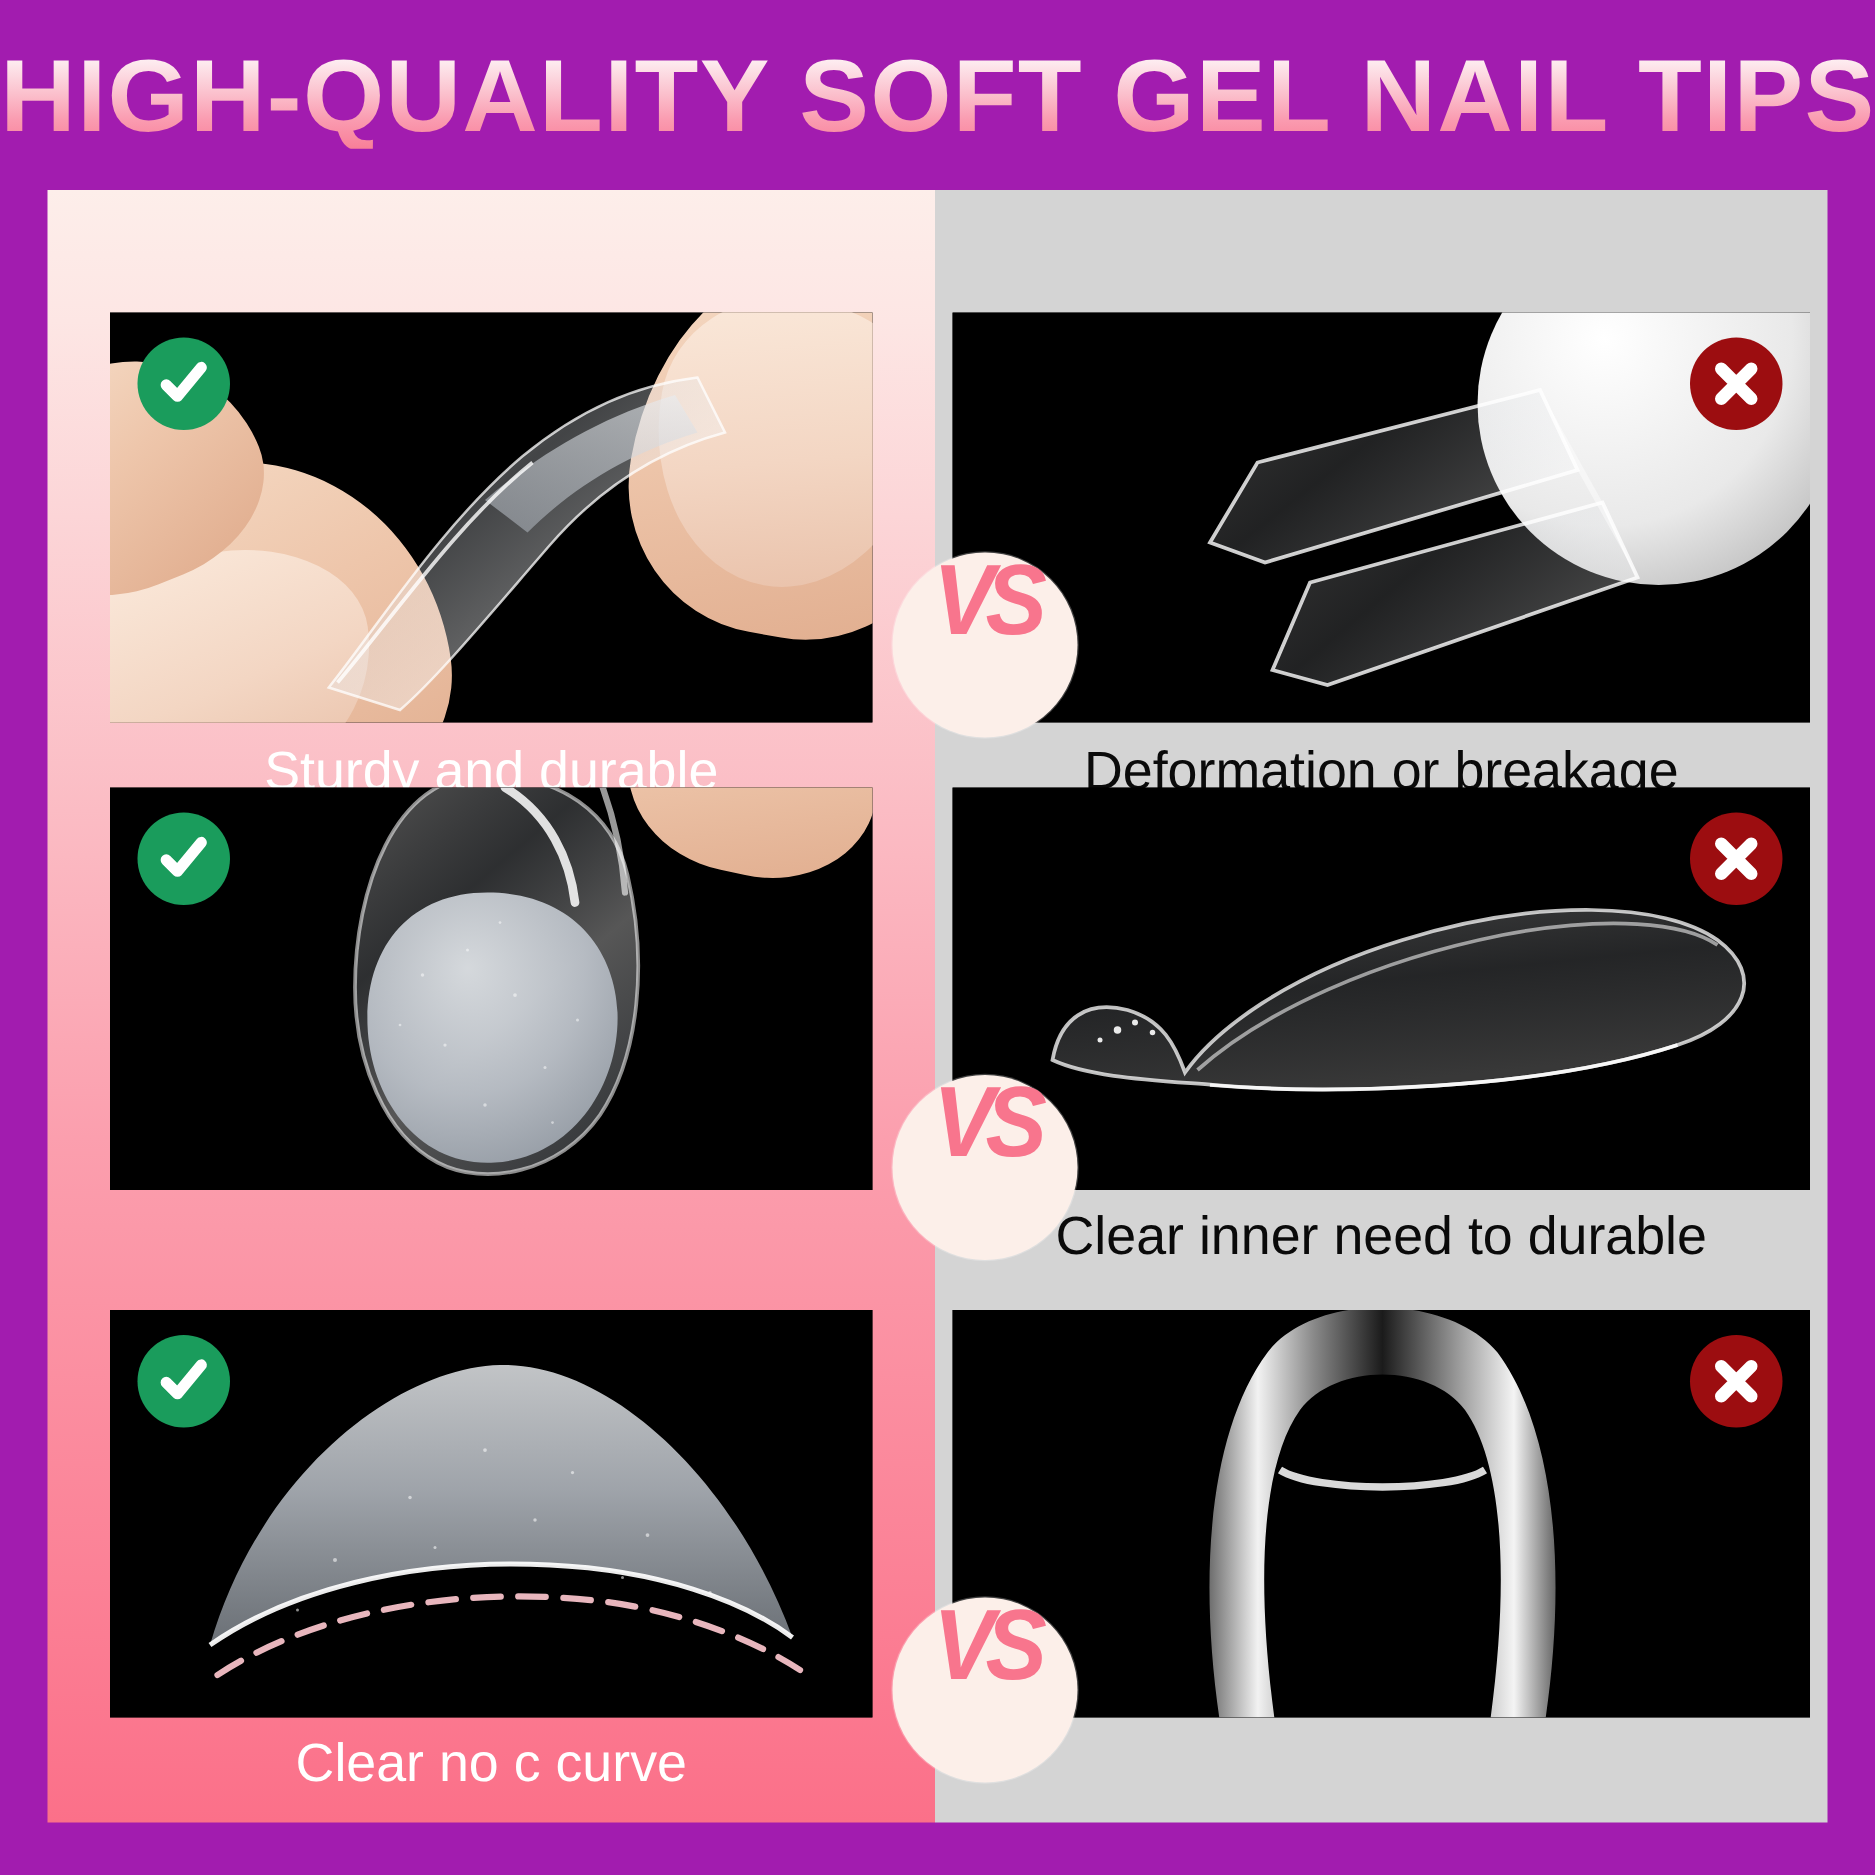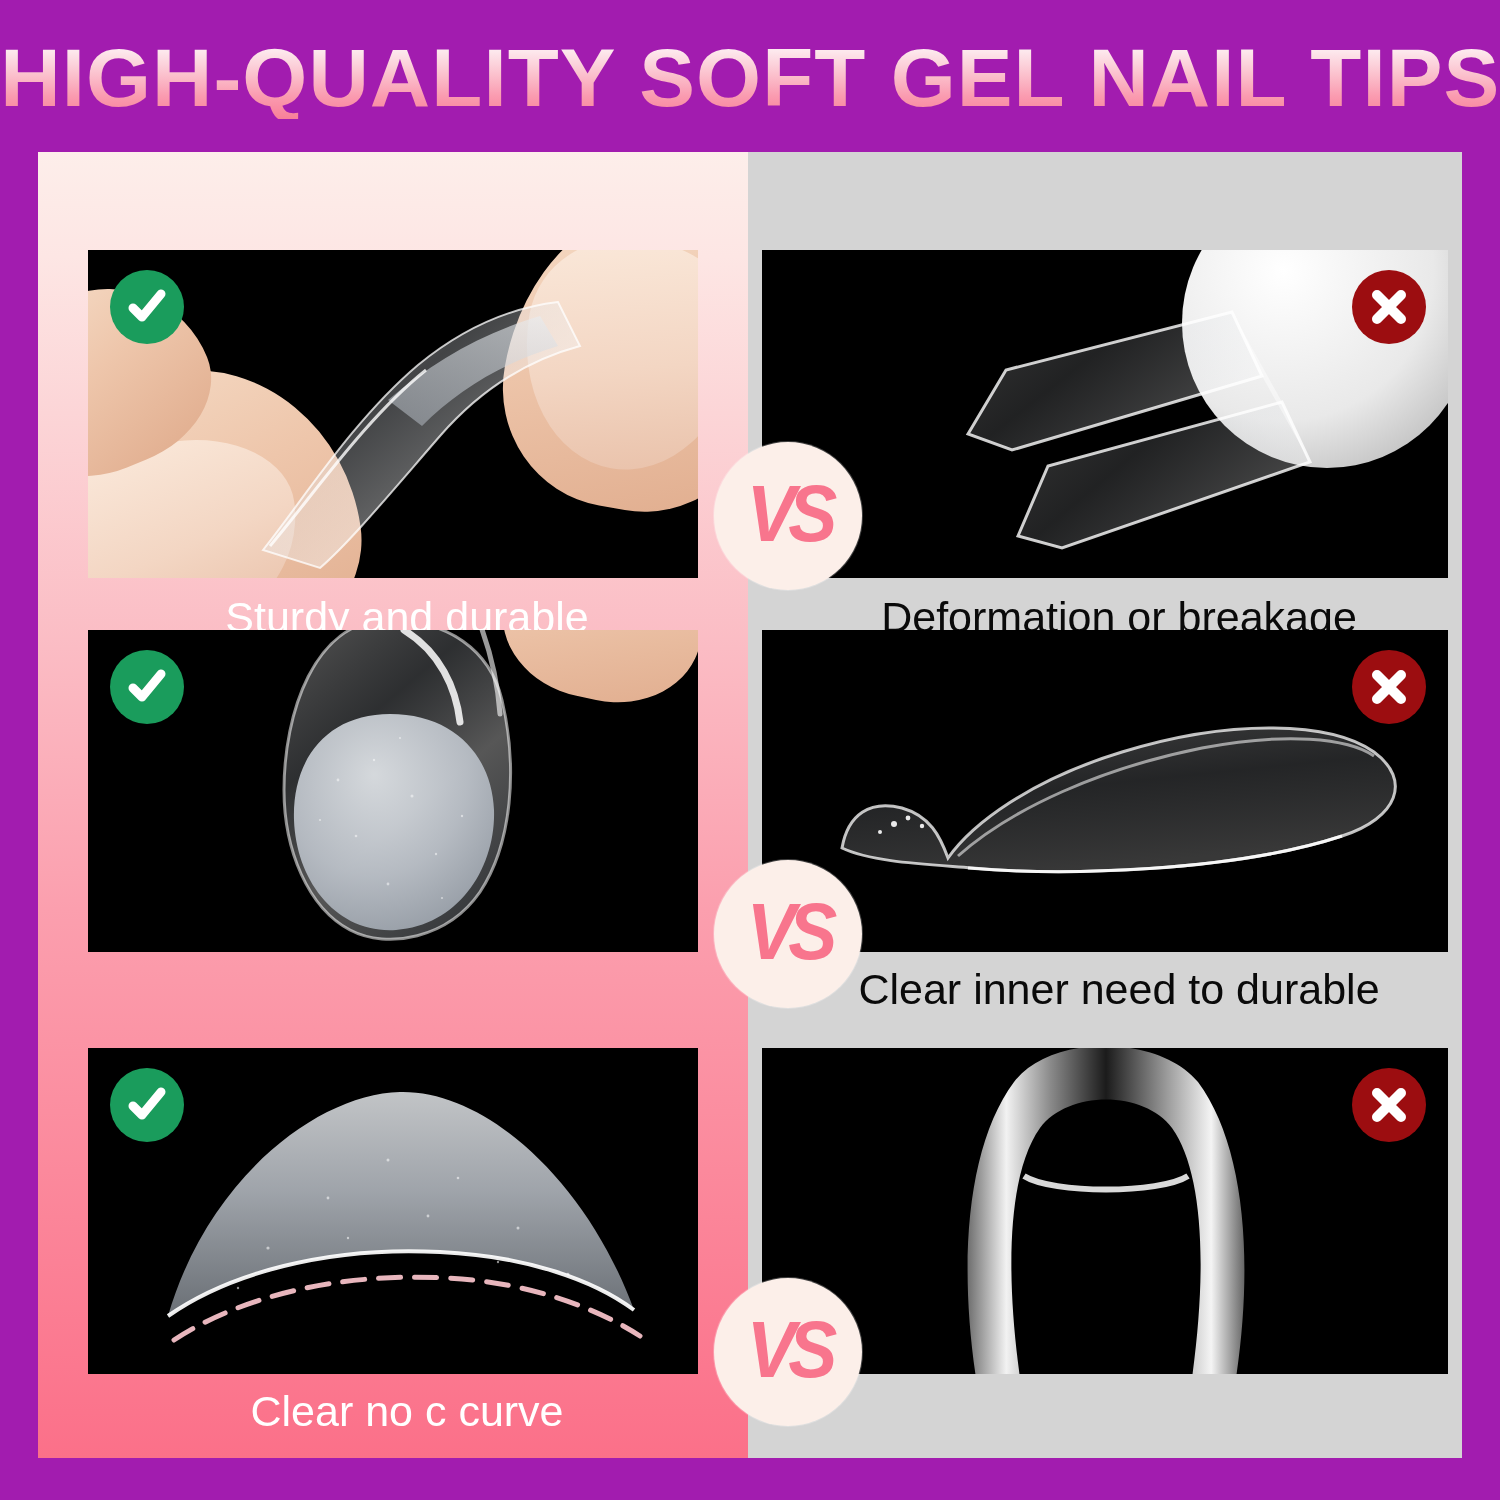--- a/index.html
+++ b/index.html
@@ -23,21 +23,21 @@
 
   
   .board{position:absolute;left:38px;top:152px;width:1424px;height:1306px;display:flex;}
   .col{position:relative;height:100%;}
   .col-good{width:710px;background:linear-gradient(180deg,
       #fdeeea 0%, #fde6e4 8%, #fcd5d7 20%, #fbbcc4 38%,
       #fb9fae 58%, #fb899c 78%, #fb7089 100%);}
   .col-bad{width:714px;background:#d4d4d4;}
 
   
-  .cell{position:absolute;left:0;width:100%;padding-left:28px;}
+  .cell{position:absolute;left:0;width:100%;}
   .r1{top:46px;height:420px;}
   .r2{top:466px;height:418px;}
   .r3{top:884px;height:422px;}
 
   .photo-wrap{position:absolute;overflow:hidden;background:#000;}
 
   
   .col-good .p1{left:50px;top:52px;width:610px;height:328px;}
   .col-good .p2{left:50px;top:12px;width:610px;height:322px;}
   .col-good .p3{left:50px;top:12px;width:610px;height:326px;}
@@ -56,21 +56,21 @@
 
   
   .badge{position:absolute;border-radius:50%;display:flex;align-items:center;
     justify-content:center;z-index:6;}
   .badge-check{left:22px;top:20px;width:74px;height:74px;background:#1a9c5c;}
   .badge-x{right:22px;top:20px;width:74px;height:74px;background:#9c0d10;}
   .badge svg{width:52px;height:52px;display:block;}
 
   
   .vs{position:absolute;width:148px;height:148px;border-radius:50%;
-    background:#fcefe9;z-index:20;display:flex;align-items:center;justify-content:center;
+    background:#fcefe9;z-index:20;display:flex;justify-content:center;
     box-shadow:0 0 0 1px rgba(255,255,255,.25);}
   .vs span{font-weight:bold;font-size:80px;color:#f8758d;font-style:italic;
     letter-spacing:-8px;line-height:1;transform:scaleX(.92) translateY(-2px);}
   .vs1{left:676px;top:290px;}
   .vs2{left:676px;top:708px;}
   .vs3{left:676px;top:1126px;}
 
   
   .ph{position:absolute;inset:0;background:#000;}
 

